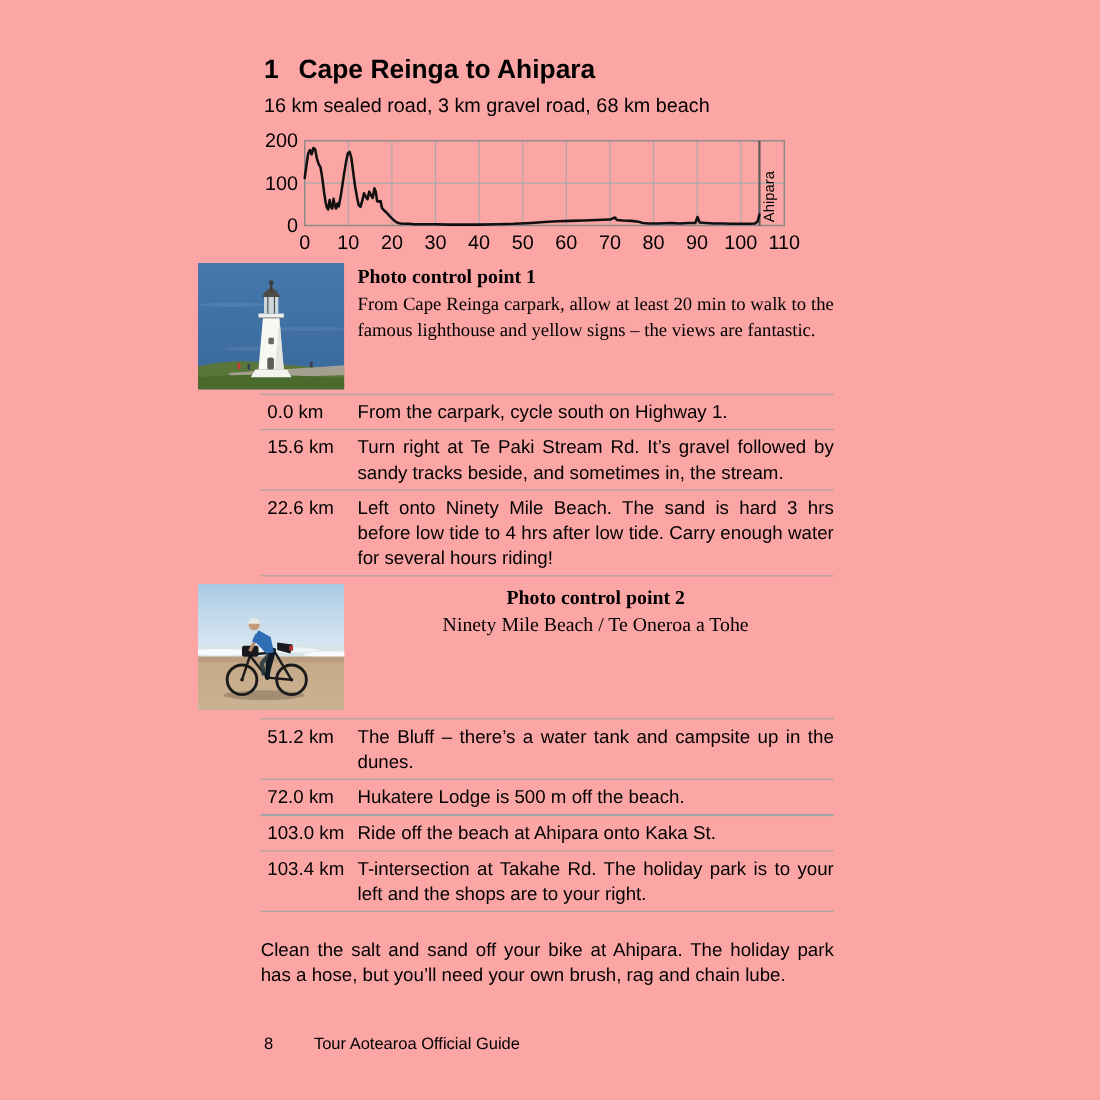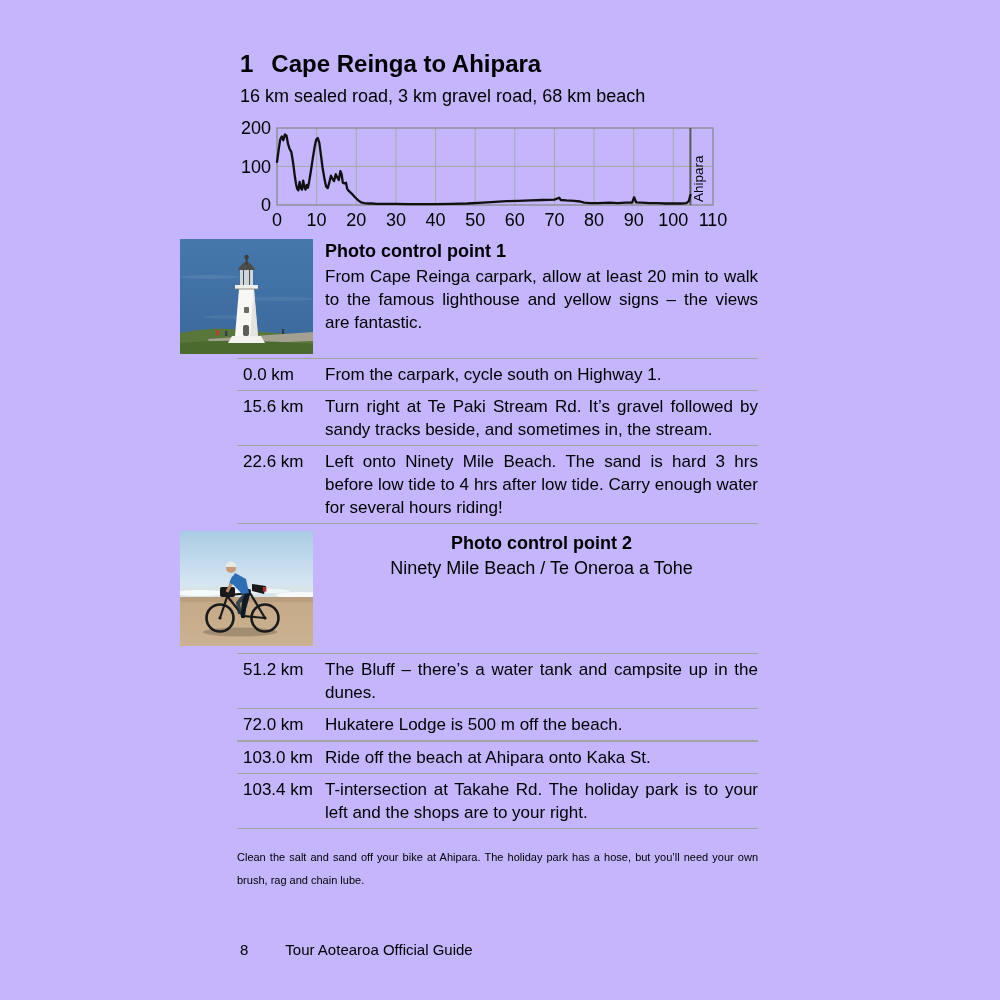--- a/index.html
+++ b/index.html
@@ -1,36 +1,36 @@
 <!DOCTYPE html>
 <html><head>
 <meta charset="utf-8">
 <style>
   html,body{margin:0;padding:0;background:#ffffff;}
-  .page{position:relative;width:1000px;height:1000px;background:#c4b5fd;
+  .page{position:relative;width:1000px;height:1000px;background:#fca5a5;
         font-family:"Liberation Sans","DejaVu Sans",sans-serif;color:#000;overflow:hidden;}
   .content{position:absolute;left:180px;top:50px;width:578px;}
   .title{margin:0 0 7px 60px;font-size:24px;line-height:28px;font-weight:700;}
   .title .num{display:inline-block;margin-right:18px;}
   .subtitle{margin-left:60px;font-size:18px;line-height:22px;}
   .chart{display:block;margin:8px 0 0 60px;}
   .photo-section{display:flex;margin-top:8px;}
   .photo-frame{flex:0 0 133px;width:133px;height:115px;margin-right:12px;}
   .photo-frame svg{display:block;}
-  .ptext{width:433px;}
+  .ptext{width:433px;font-family:Liberation Serif, serif;}
   .pheading{font-weight:700;font-size:18px;line-height:25px;}
   .psub{font-size:18px;line-height:25px;}
   .pbody{margin:1px 0 0;font-size:17px;line-height:23px;text-align:justify;}
   .routes{margin:4px 0 0 57px;width:521px;}
   .divider{height:1px;background:#a3a3a3;}
   .route-row{display:flex;padding:4px 0 4px 6px;}
   .km{flex:0 0 82px;font-size:17px;line-height:23px;}
   .desc{flex:1;font-size:17px;line-height:23px;text-align:justify;}
   .photo-section.inner{margin:0 0 0 -57px;padding:7px 0;text-align:center;}
-  .note{padding:6px 0 0;font-size:11px;line-height:23px;text-align:justify;}
+  .note{padding:6px 0 0;font-size:17px;line-height:23px;text-align:justify;}
   .footer{position:absolute;left:240px;top:941px;font-size:15px;line-height:18px;}
   .footer .ftext{margin-left:37px;}
 </style>
 </head>
 <body>
 
 <div class="page">
   <div class="content">
 
     <h1 class="title"><span class="num">1</span><span>Cape Reinga to Ahipara</span></h1>

